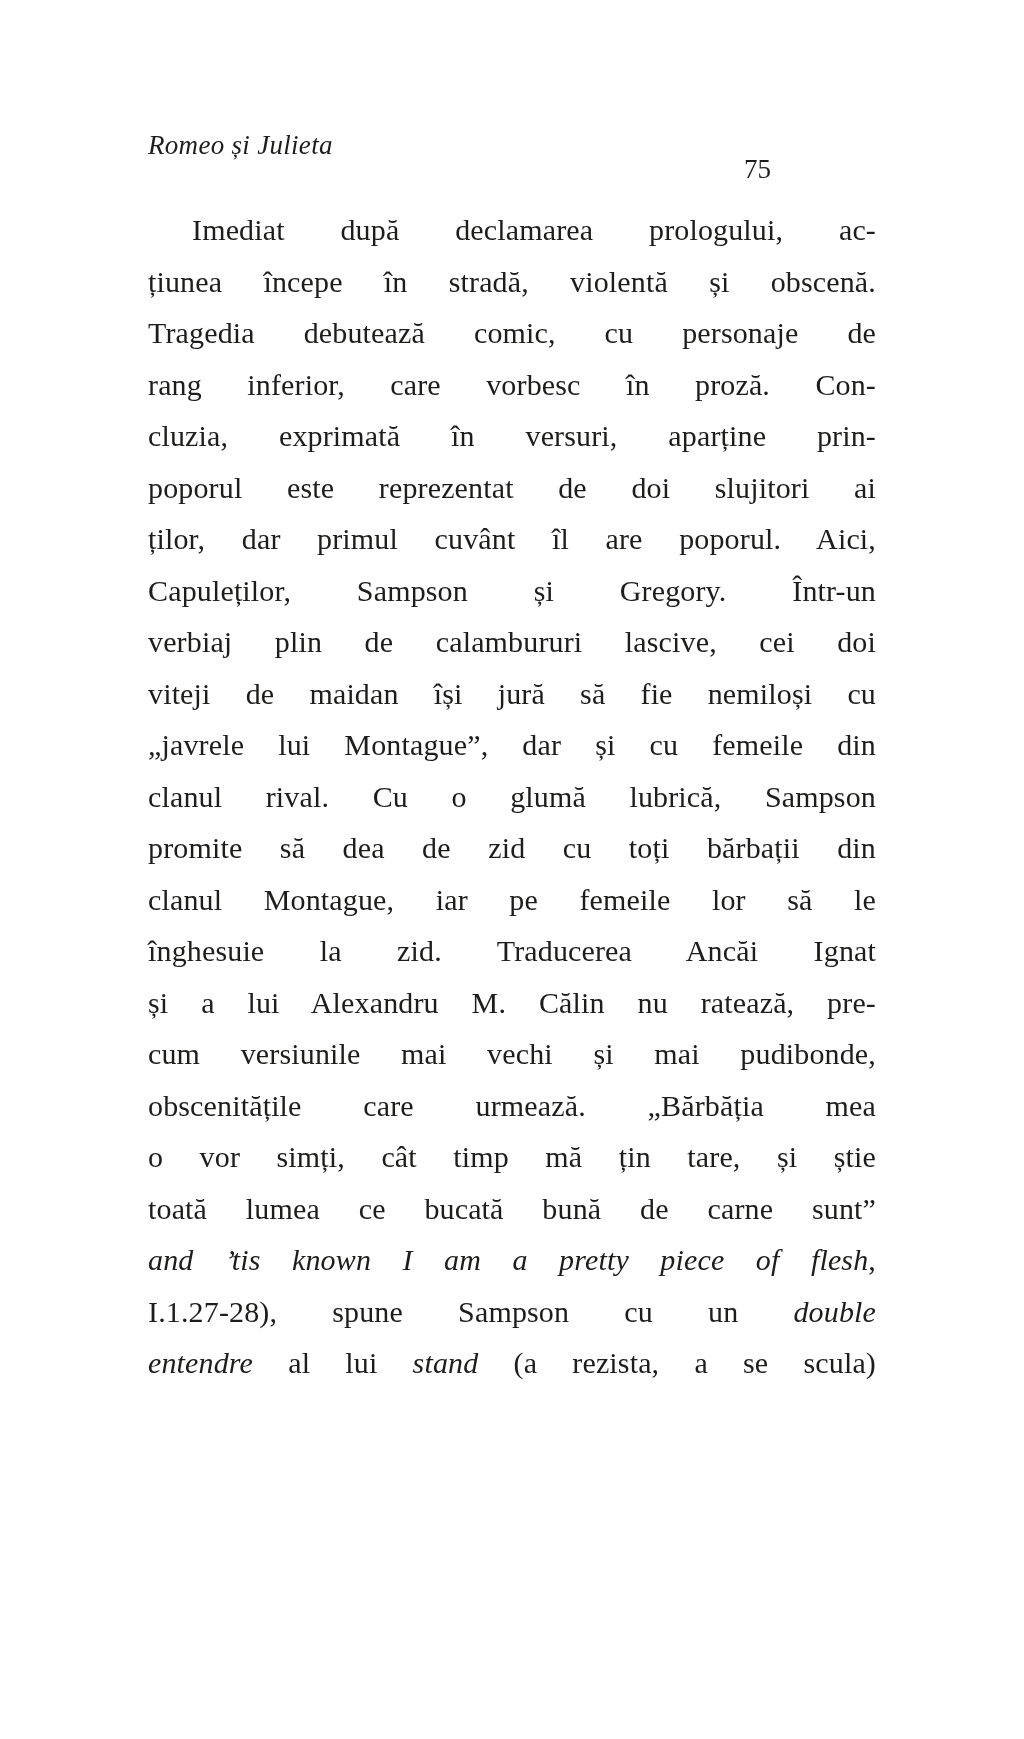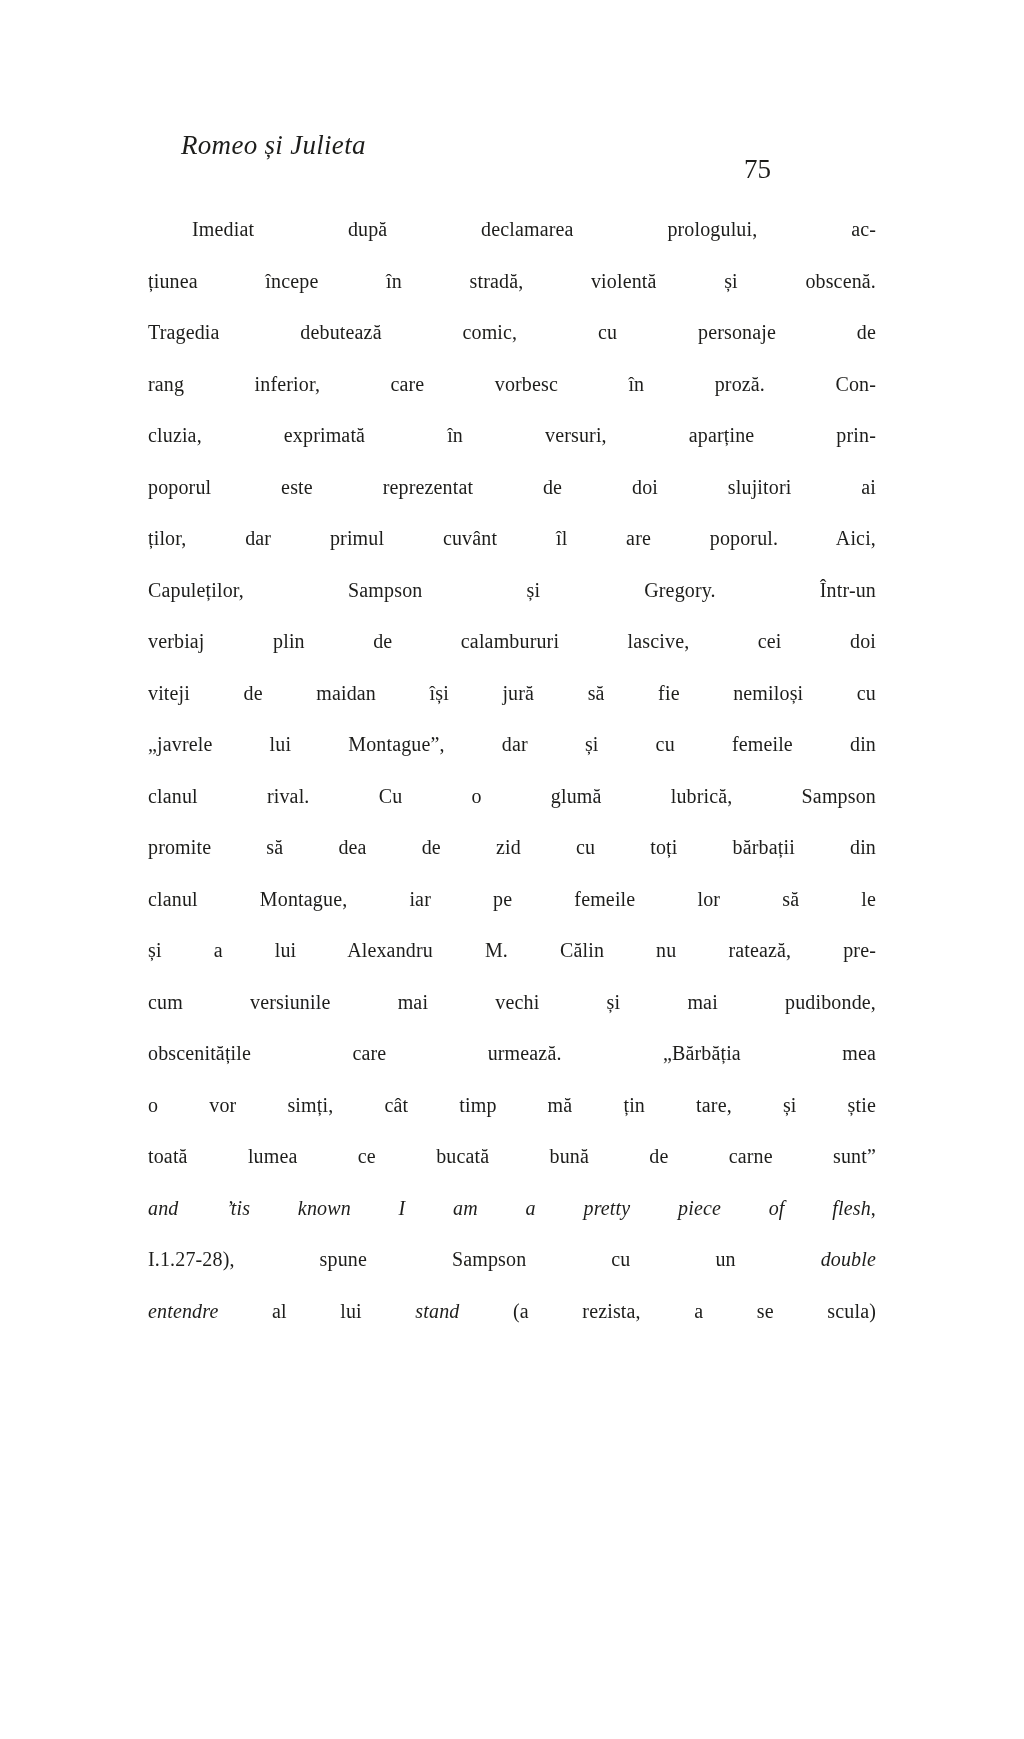--- a/index.html
+++ b/index.html
@@ -28,35 +28,34 @@
     height: 40px;
     font-size: 27px;
     line-height: 34px;
   }
   .running-title {
     position: absolute;
     left: 148px;
     top: 0;
     font-style: italic;
     letter-spacing: 0.3px;
-    margin-left: 33px;
   }
   .page-number {
     position: absolute;
     left: 744px;
     top: 0;
     font-style: normal;
     margin-top: 24px;
   }
   .body-text {
     position: absolute;
     top: 204px;
     left: 148px;
     width: 728px;
-    font-size: 20px;
+    font-size: 30px;
     line-height: 51.5px;
     letter-spacing: 0.15px;
   }
   .text-line {
     text-align: justify;
     text-align-last: justify;
     -moz-text-align-last: justify;
   }
   .text-line.indent {
     padding-left: 44px;
@@ -81,20 +80,21 @@
       <div class="text-line"><span class="text-run">cluzia, exprimată în versuri, aparține prin-</span></div>
       <div class="text-line"><span class="text-run">poporul este reprezentat de doi slujitori ai</span></div>
       <div class="text-line"><span class="text-run">ților, dar primul cuvânt îl are poporul. Aici,</span></div>
       <div class="text-line"><span class="text-run">Capuleților, Sampson și Gregory. Într-un</span></div>
       <div class="text-line"><span class="text-run">verbiaj plin de calambururi lascive, cei doi</span></div>
       <div class="text-line"><span class="text-run">viteji de maidan își jură să fie nemiloși cu</span></div>
       <div class="text-line"><span class="text-run">„javrele lui Montague”, dar și cu femeile din</span></div>
       <div class="text-line"><span class="text-run">clanul rival. Cu o glumă lubrică, Sampson</span></div>
       <div class="text-line"><span class="text-run">promite să dea de zid cu toți bărbații din</span></div>
       <div class="text-line"><span class="text-run">clanul Montague, iar pe femeile lor să le</span></div>
+      <div class="text-line"><span class="text-run">înghesuie la zid. Traducerea Ancăi Ignat</span></div>
       <div class="text-line"><span class="text-run">și a lui Alexandru M. Călin nu ratează, pre-</span></div>
       <div class="text-line"><span class="text-run">cum versiunile mai vechi și mai pudibonde,</span></div>
       <div class="text-line"><span class="text-run">obscenitățile care urmează. „Bărbăția mea</span></div>
       <div class="text-line"><span class="text-run">o vor simți, cât timp mă țin tare, și știe</span></div>
       <div class="text-line"><span class="text-run">toată lumea ce bucată bună de carne sunt”</span></div>
       <div class="text-line"><span class="text-run italic">and ’tis known I am a pretty piece of flesh</span><span class="text-run">,</span></div>
       <div class="text-line"><span class="text-run">I.1.27-28), spune Sampson cu un </span><span class="text-run italic">double</span></div>
       <div class="text-line"><span class="text-run italic">entendre</span><span class="text-run"> al lui </span><span class="text-run italic">stand</span><span class="text-run"> (a rezista, a se scula)</span></div>
     </div>
 </div>

